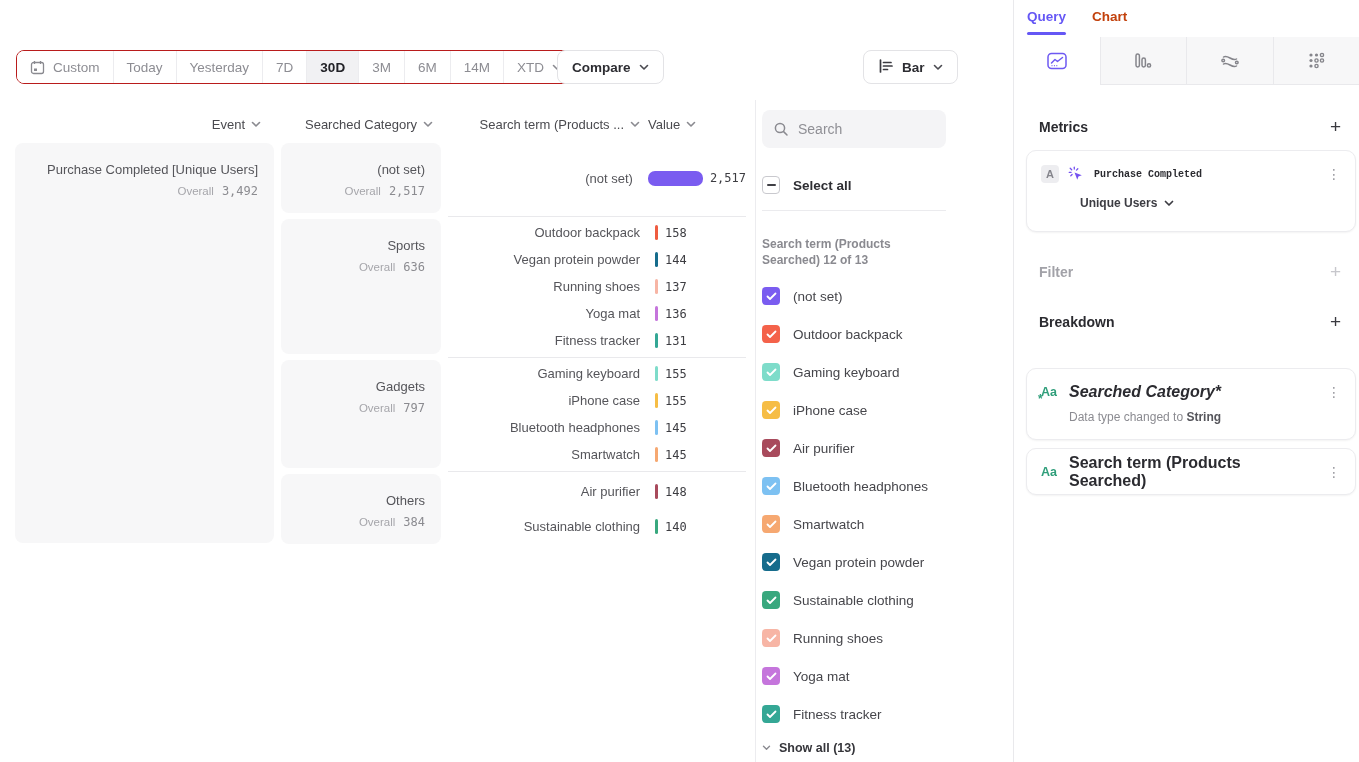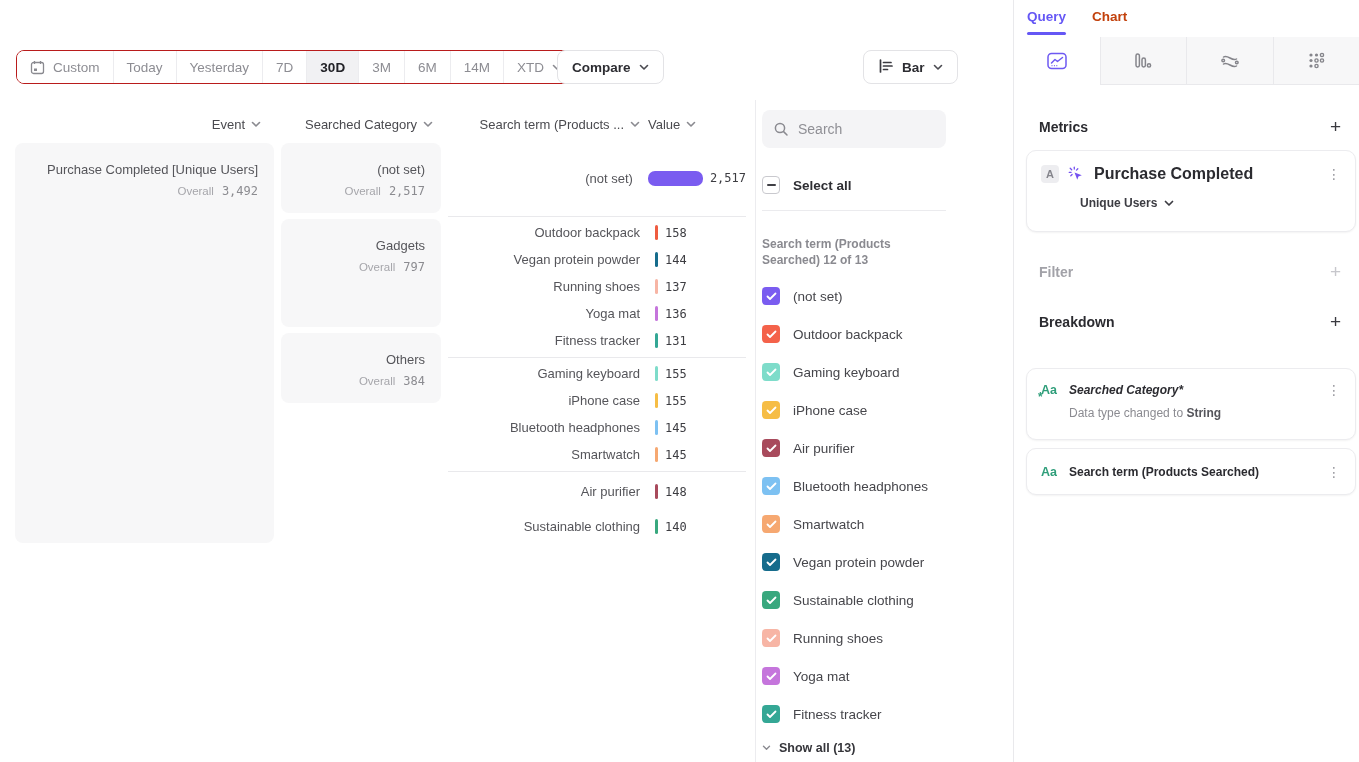--- a/index.html
+++ b/index.html
@@ -90,29 +90,29 @@
   .sb-h .plus { font-size:19px; font-weight:400; color:#3a3a40; line-height:18px; cursor:pointer; }
   .sb-h.dim { color:#a2a2a8; font-weight:600; }
   .sb-h.dim .plus { color:#c7c7cc; }
   #metricsH { top:118px; } #filterH { top:263px; } #breakH { top:313px; }
   .sb-card { position:absolute; left:12px; width:330px; background:#fff; border:1px solid #ececef;
     border-radius:10px; box-shadow:0 1px 2px rgba(20,20,25,0.05); cursor:pointer; }
   #cardMetric { top:150px; height:82px; padding:14px; }
   .m-row1 { display:flex; align-items:center; gap:9px; }
   .badge { width:18px; height:18px; border-radius:4px; background:#ededf0; color:#85858c;
     font-size:11px; font-weight:600; display:flex; align-items:center; justify-content:center; flex:none; }
-  .m-name { flex:1; font-size:16px; font-weight:600; color:#2b2b30; margin-left:1px; }
+  .m-name { flex:1; font-size:10px; font-weight:600; color:#2b2b30; margin-left:1px;font-family:Liberation Mono, monospace; }
   .kebab { color:#9a9aa0; font-size:14px; line-height:14px; cursor:pointer; }
   .m-row2 { margin:13px 0 0 39px; display:flex; align-items:center; gap:7px; font-size:12px;
     font-weight:600; color:#3c3c42; }
   #cardBd1 { top:368px; height:72px; padding:14px; }
   .bd-row { display:flex; align-items:center; gap:10px; }
   .aa { position:relative; width:18px; flex:none; color:#2f9e7a; font-size:12.5px; font-weight:700; }
   .aa .star { position:absolute; left:-3px; bottom:-7px; font-size:12px; }
-  .bd-name { flex:1; font-size:12px; font-weight:600; color:#2b2b30; }
+  .bd-name { flex:1; font-size:16px; font-weight:600; color:#2b2b30; }
   .bd-name.it { font-style:italic; }
   .bd-note { margin:9px 0 0 28px; font-size:12px; color:#8b8b91; }
   .bd-note b { color:#55555b; font-weight:600; }
   #cardBd2 { top:448px; height:47px; padding:0 14px; display:flex; align-items:center; gap:10px; }
 </style>
 </head>
 <body>
 
 <div class="app">
 
@@ -191,20 +191,24 @@
     <div class="cell-name">Purchase Completed [Unique Users]</div>
     <div class="cell-overall">
       <span class="ov-l">Overall</span><span class="ov-n mono">3,492</span>
     </div>
   </div>
   <div class="cat-col" id="catCol">
       <div class="cat-cell" style="height: 70px;">
         <div class="cell-name">(not set)</div>
         <div class="cell-overall"><span class="ov-l">Overall</span><span class="ov-n mono">2,517</span></div>
       </div>
+      <div class="cat-cell" style="height: 135px;">
+        <div class="cell-name">Sports</div>
+        <div class="cell-overall"><span class="ov-l">Overall</span><span class="ov-n mono">636</span></div>
+      </div>
       <div class="cat-cell" style="height: 108px;">
         <div class="cell-name">Gadgets</div>
         <div class="cell-overall"><span class="ov-l">Overall</span><span class="ov-n mono">797</span></div>
       </div>
       <div class="cat-cell" style="height: 70px;">
         <div class="cell-name">Others</div>
         <div class="cell-overall"><span class="ov-l">Overall</span><span class="ov-n mono">384</span></div>
       </div>
     </div>
   <div class="rows-region" id="rowsRegion">

